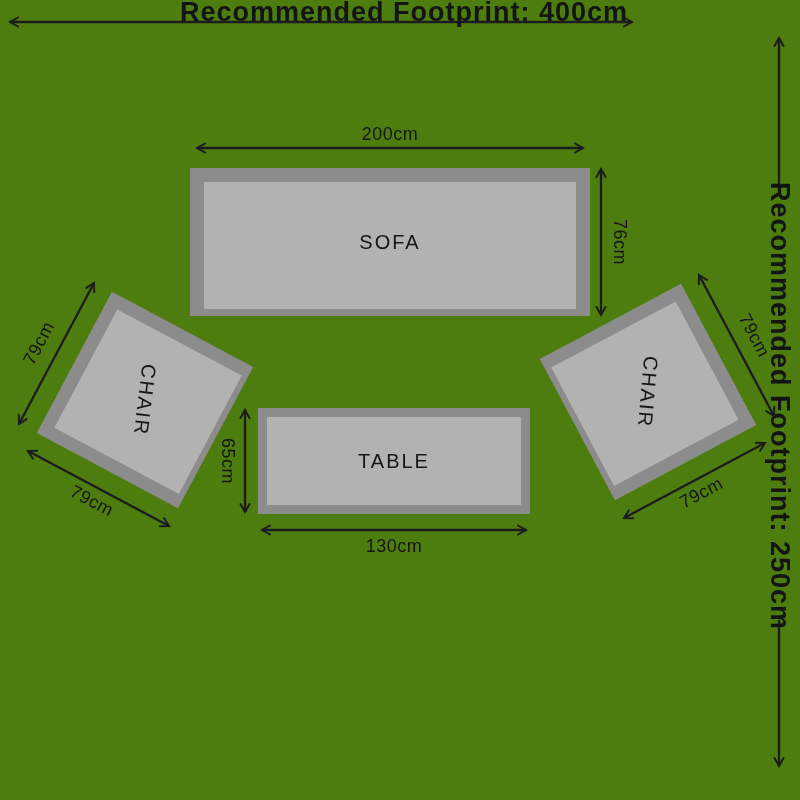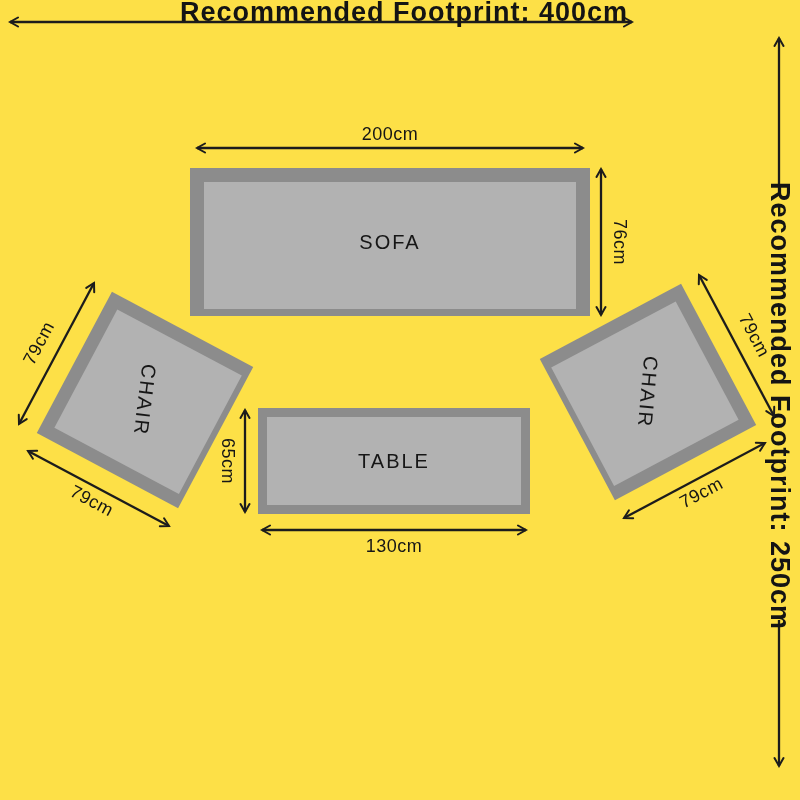--- a/index.html
+++ b/index.html
@@ -1,16 +1,16 @@
 <!DOCTYPE html>
 <html style="--furniture-fill: #b2b2b2; --furniture-border: #8c8c8c; --line-color: #1c1c1c;"><head>
 <meta charset="utf-8">
 <style>
   html, body { margin: 0; padding: 0; background: #ffffff; }
-  .stage { width: 800px; height: 800px; position: relative; background: #fde047; }
+  .stage { width: 800px; height: 800px; position: relative; background: #4d7c0f; }
   svg { display: block; }
 
   .dim {
     stroke: var(--line-color, #1c1c1c);
     stroke-width: 2.3;
     fill: none;
   }
   .arrowhead {
     stroke: var(--line-color, #1c1c1c);
     fill: none;

